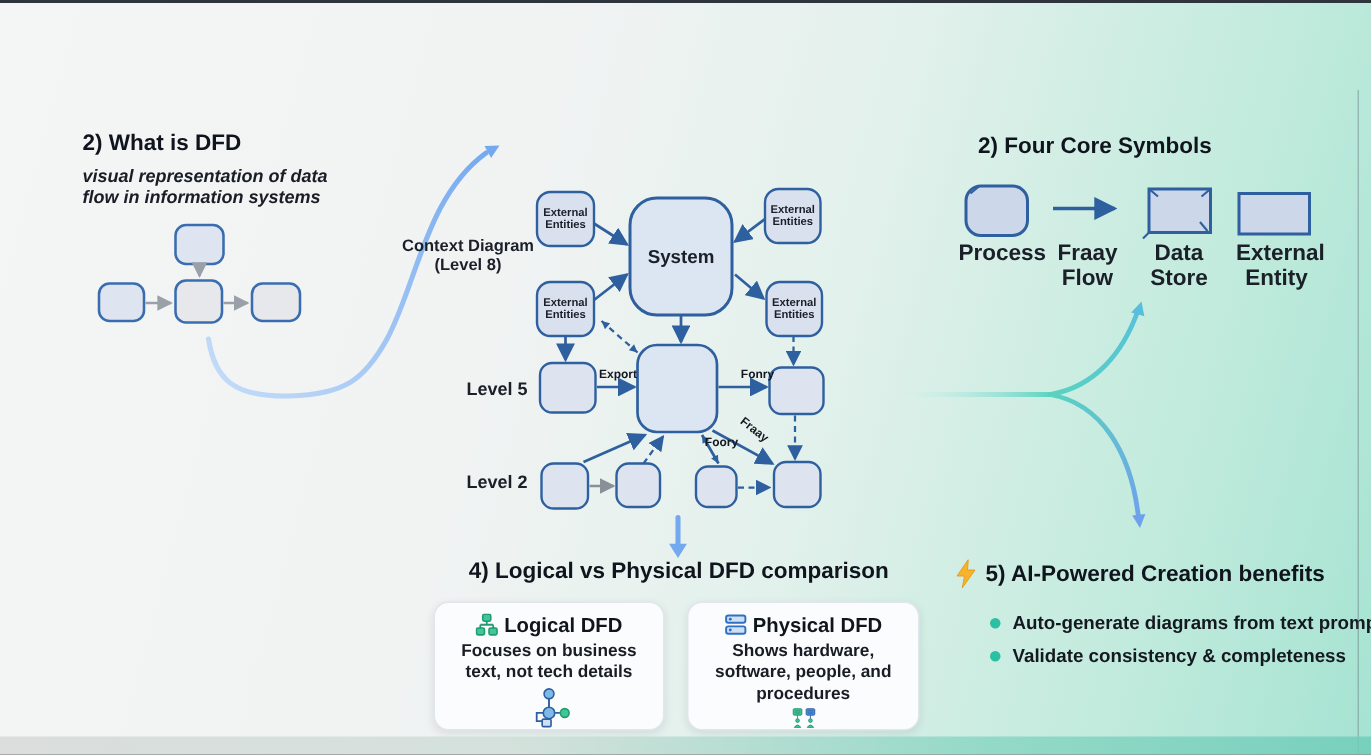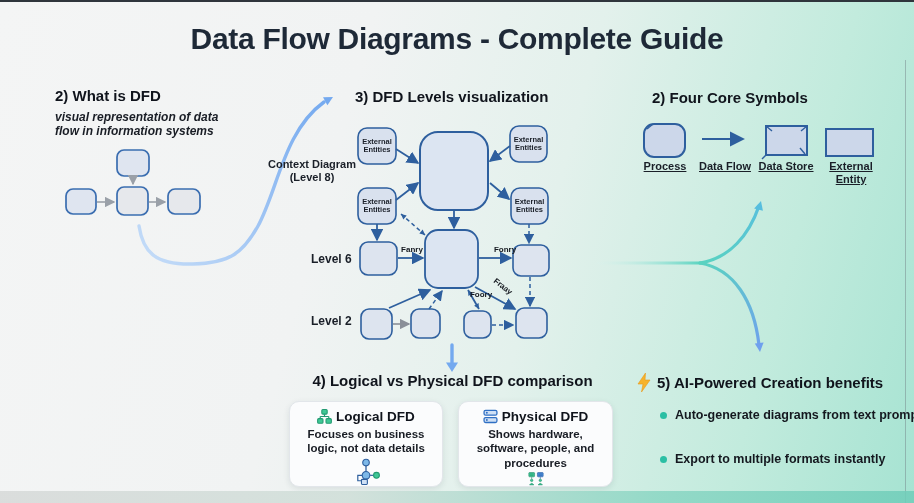--- a/index.html
+++ b/index.html
@@ -15,38 +15,37 @@
   .page-title{position:absolute;left:0;top:20px;width:100%;text-align:center;
     font-size:30px;font-weight:800;letter-spacing:-.3px;color:#1e2937;}
   .h2{position:absolute;font-size:15px;font-weight:800;color:#10141c;}
   .small-desc{position:absolute;left:55px;top:108px;width:178px;font-size:12px;font-weight:600;
     color:#191d25;line-height:1.2;font-style:italic;}
   .abs{position:absolute;}
   .lbl{position:absolute;font-weight:700;color:#1a1f28;text-align:center;}
   .ee-lbl{display:flex;align-items:center;justify-content:center;font-size:7.5px;line-height:1.1;font-weight:700;}
   .sys-lbl{display:flex;align-items:center;justify-content:center;font-size:12.5px;font-weight:700;}
   .flow-lbl{font-size:8px;font-weight:800;color:#14181f;}
-  .sym-lbl{font-size:11px;font-weight:700;line-height:1.15;text-decoration:underline;}
+  .sym-lbl{font-size:15px;font-weight:700;line-height:1.15;}
   .card{position:absolute;top:399px;height:86px;background:#fbfcfd;border:1px solid #e2e6ea;
     border-radius:10px;box-shadow:0 2px 6px rgba(30,50,60,.10);display:flex;flex-direction:column;
     align-items:center;padding-top:7px;box-sizing:border-box;}
   .card-head{display:flex;align-items:flex-end;gap:4px;font-size:13.5px;font-weight:800;color:#10141c;}
   .card-desc{margin-top:3px;font-size:11.5px;font-weight:600;color:#181c24;text-align:center;line-height:1.25;width:92%;}
   .bullet-row{position:absolute;display:flex;align-items:flex-start;}
   .bullet-dot{width:7px;height:7px;border-radius:50%;background:#2bbfa4;margin-top:4px;flex:0 0 auto;}
   .bullet-text{margin-left:8px;font-size:12.5px;font-weight:600;color:#14181f;white-space:nowrap;}
   .s5-head{position:absolute;left:637px;top:371px;display:flex;align-items:center;gap:6px;}
   .s5-head .h2t{font-size:15px;font-weight:800;color:#10141c;}
 </style>
 </head>
 <body>
 
 <div class="canvas">
 
-  <div class="page-title">Data Flow Diagrams - Complete Guide</div>
 
   <svg class="abs" style="left:0;top:0" width="914" height="503">
     <defs>
       <linearGradient id="gs" gradientUnits="userSpaceOnUse" x1="139" y1="262" x2="330" y2="98">
         <stop offset="0" stop-color="#c6ddf8"></stop>
           <stop offset="1" stop-color="#74a9ef"></stop>
       </linearGradient>
       <linearGradient id="gh" gradientUnits="userSpaceOnUse" x1="598" y1="261" x2="702" y2="261">
         <stop offset="0" stop-color="#d9f3ee" stop-opacity=".15"></stop>
           <stop offset="1" stop-color="#59d3c0"></stop>
@@ -81,26 +80,25 @@
     </defs>
     <rect x="82" y="8" width="32" height="26" rx="7" fill="#dfe5f0" stroke="#3a6db0" stroke-width="1.7"></rect>
     <rect x="82" y="45" width="31" height="28" rx="7" fill="#e6e8ec" stroke="#3a6db0" stroke-width="1.7"></rect>
     <rect x="31" y="47" width="30" height="25" rx="7" fill="#dfe5f0" stroke="#3a6db0" stroke-width="1.7"></rect>
     <rect x="133" y="47" width="32" height="25" rx="7" fill="#e6e8ec" stroke="#3a6db0" stroke-width="1.7"></rect>
     <line x1="98" y1="35" x2="98" y2="42" stroke="#9aa0a8" stroke-width="1.6" marker-end="url(#mg)"></line>
     <line x1="62" y1="60" x2="79" y2="60" stroke="#9aa0a8" stroke-width="1.6" marker-end="url(#mg)"></line>
     <line x1="114" y1="60" x2="130" y2="60" stroke="#9aa0a8" stroke-width="1.6" marker-end="url(#mg)"></line>
   </svg>
 
-  <div class="h2" style="left:355px;top:86px">3) DFD Levels visualization</div>
   <div class="lbl" style="left:262px;top:156px;width:100px;font-size:11px;line-height:1.2">
     <div>Context Diagram</div>
     <div>(Level 8)</div>
   </div>
-  <div class="lbl" style="left:311px;top:250px;font-size:12px">Level 6</div>
+  <div class="lbl" style="left:311px;top:250px;font-size:12px">Level 5</div>
   <div class="lbl" style="left:311px;top:312px;font-size:12px">Level 2</div>
 
   <svg class="abs" style="left:345px;top:115px" width="215" height="235">
     <defs>
       <marker id="mb" viewBox="0 0 8 8" refX="7" refY="4" markerWidth="7" markerHeight="7" orient="auto">
         <path d="M0,0 L8,4 L0,8 z" fill="#2e5f9e"></path>
       </marker>
       <marker id="mgr" viewBox="0 0 8 8" refX="7" refY="4" markerWidth="6.5" markerHeight="6.5" orient="auto">
         <path d="M0,0 L8,4 L0,8 z" fill="#8a8f98"></path>
       </marker>
@@ -142,21 +140,22 @@
 
     <line x1="123" y1="173" x2="134" y2="192" stroke="#2e5f9e" stroke-width="1.8"></line>
     <polygon points="134,192 129.1,188.7 133.6,186.1" fill="#2e5f9e"></polygon>
     <polygon points="123,173 123.4,178.9 127.9,176.3" fill="#2e5f9e"></polygon>
   </svg>
 
   <div class="lbl ee-lbl" style="left:358px;top:126px;width:38px;height:36px">External Entities</div>
   <div class="lbl ee-lbl" style="left:510px;top:124px;width:37px;height:36px">External Entities</div>
   <div class="lbl ee-lbl" style="left:358px;top:186px;width:38px;height:36px">External Entities</div>
   <div class="lbl ee-lbl" style="left:511px;top:186px;width:37px;height:36px">External Entities</div>
-  <div class="lbl flow-lbl" style="left:396px;top:243px;width:32px">Fanry</div>
+  <div class="lbl sys-lbl" style="left:420px;top:130px;width:68px;height:78px">System</div>
+  <div class="lbl flow-lbl" style="left:396px;top:243px;width:32px">Export</div>
   <div class="lbl flow-lbl" style="left:480px;top:243px;width:50px">Fonry</div>
   <div class="lbl flow-lbl" style="left:466px;top:288px;width:30px">Foory</div>
   <div class="lbl flow-lbl" style="left:487px;top:280px;width:32px;transform:rotate(38deg)">Fraay</div>
 
   <div class="h2" style="left:652px;top:87px">2) Four Core Symbols</div>
   <svg class="abs" style="left:640px;top:118px" width="240" height="42">
     <defs>
       <marker id="mb2" viewBox="0 0 8 8" refX="7" refY="4" markerWidth="7" markerHeight="7" orient="auto">
         <path d="M0,0 L8,4 L0,8 z" fill="#2e5f9e"></path>
       </marker>
@@ -167,36 +166,36 @@
     <g>
       <rect x="126" y="6" width="41" height="29" fill="#ccd7ea" stroke="#2e5f9e" stroke-width="2"></rect>
       <line x1="126" y1="6" x2="132" y2="11" stroke="#2e5f9e" stroke-width="1.4"></line>
       <line x1="167" y1="6" x2="161" y2="11" stroke="#2e5f9e" stroke-width="1.4"></line>
       <line x1="126" y1="35" x2="122" y2="39" stroke="#2e5f9e" stroke-width="1.4"></line>
       <line x1="160" y1="28" x2="165" y2="34" stroke="#2e5f9e" stroke-width="1.4"></line>
     </g>
     <rect x="186" y="9" width="47" height="27" fill="#ccd7ea" stroke="#2e5f9e" stroke-width="2"></rect>
   </svg>
   <div class="lbl sym-lbl" style="left:639px;top:158px;width:52px">Process</div>
-  <div class="lbl sym-lbl" style="left:699px;top:158px;width:52px">Data Flow</div>
+  <div class="lbl sym-lbl" style="left:699px;top:158px;width:52px">Fraay Flow</div>
   <div class="lbl sym-lbl" style="left:758px;top:158px;width:56px">Data Store</div>
   <div class="lbl sym-lbl" style="left:824px;top:158px;width:54px">External Entity</div>
 
   <div class="h2" style="left:280px;top:370px;width:345px;text-align:center">4) Logical vs Physical DFD comparison</div>
   <div class="card" style="left:289px;width:154px">
     <div class="card-head">
       <svg width="15" height="15" viewBox="0 0 14 14">
         <rect x="4.5" y="0.5" width="5" height="4.3" rx="1" fill="#3fc795" stroke="#239a72"></rect>
         <path d="M7,4.8 L7,7 M3,7 L11,7 M3,7 L3,9 M11,7 L11,9" fill="none" stroke="#239a72" stroke-width="1.1"></path>
         <rect x="0.6" y="9" width="5" height="4.3" rx="1" fill="#3fc795" stroke="#239a72"></rect>
         <rect x="8.4" y="9" width="5" height="4.3" rx="1" fill="#3fc795" stroke="#239a72"></rect>
       </svg>
       <span>Logical DFD</span>
     </div>
-    <div class="card-desc">Focuses on business logic, not data details</div>
+    <div class="card-desc">Focuses on business text, not tech details</div>
     <svg width="36" height="31" viewBox="0 0 36 31" style="margin-top:2px">
       <line x1="18" y1="8" x2="18" y2="15" stroke="#2e5f9e" stroke-width="1.4"></line>
       <circle cx="18" cy="5" r="3.6" fill="#7db8e8" stroke="#2e5f9e" stroke-width="1.2"></circle>
       <path d="M14,19 L9,19 L9,25 L13,25" fill="none" stroke="#2e5f9e" stroke-width="1.3"></path>
       <circle cx="18" cy="19" r="4.2" fill="#7db8e8" stroke="#2e5f9e" stroke-width="1.2"></circle>
       <line x1="22.5" y1="19" x2="26" y2="19" stroke="#2e5f9e" stroke-width="1.3"></line>
       <circle cx="29.5" cy="19" r="3.2" fill="#3fc795" stroke="#239a72" stroke-width="1.2"></circle>
       <rect x="13" y="23.5" width="6.5" height="5.5" rx="1" fill="#cfe0f5" stroke="#2e5f9e" stroke-width="1.2"></rect>
     </svg>
   </div>
@@ -230,20 +229,20 @@
   <div class="s5-head">
     <svg width="14" height="19" viewBox="0 0 14 19">
       <polygon points="8.5,0 1,11 6,11 4.5,19 13,7 8,7" fill="#f6b32b" stroke="#e8991a" stroke-width="0.6"></polygon>
     </svg>
     <span class="h2t">5) AI-Powered Creation benefits</span>
   </div>
   <div class="bullet-row" style="left:660px;top:406px">
     <span class="bullet-dot"></span>
     <span class="bullet-text">Auto-generate diagrams from text prompts</span>
   </div>
-  <div class="bullet-row" style="left:660px;top:450px">
+  <div class="bullet-row" style="left:660px;top:428px">
     <span class="bullet-dot"></span>
-    <span class="bullet-text">Export to multiple formats instantly</span>
+    <span class="bullet-text">Validate consistency &amp; completeness</span>
   </div>
 
   <div class="right-edge"></div>
   <div class="bottom-strip"></div>
 </div>
 
 </body></html>

